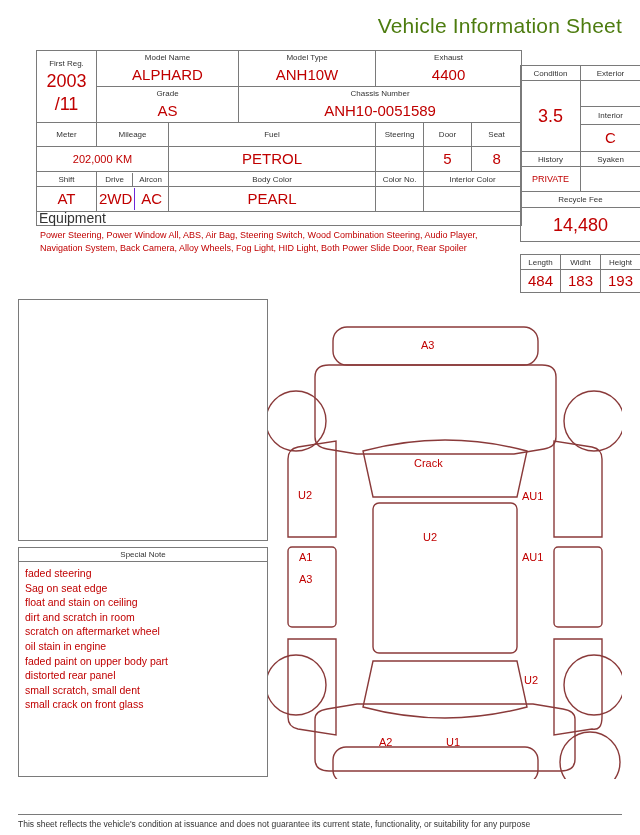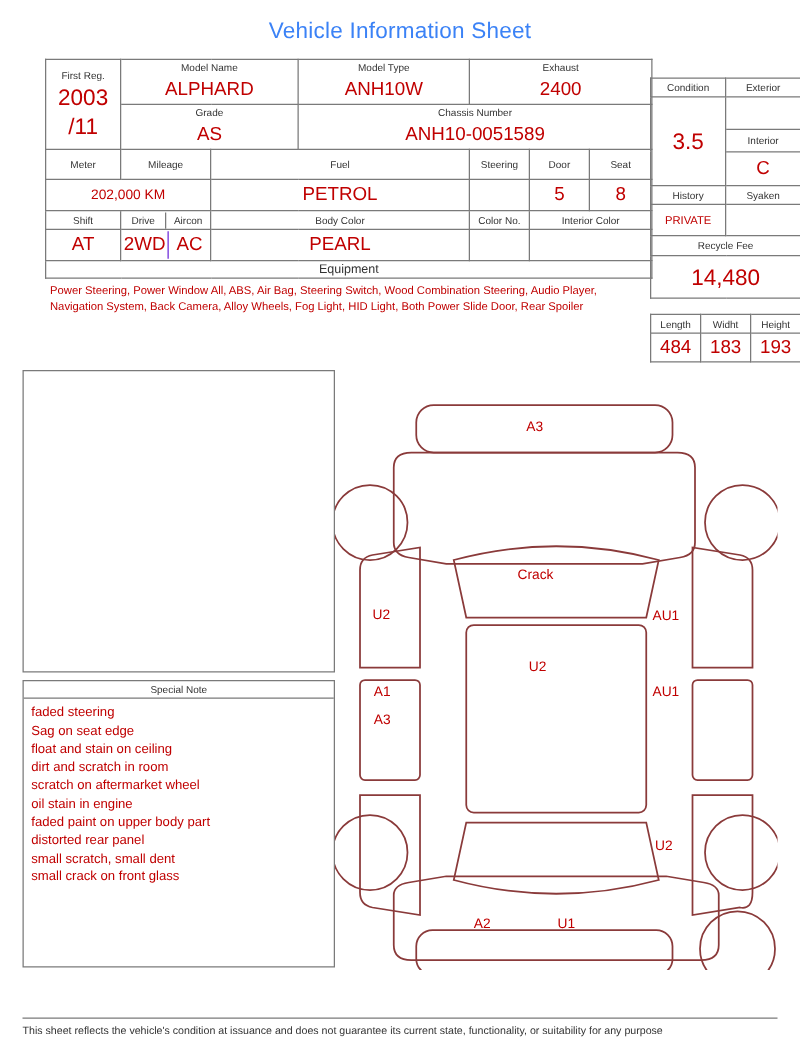--- a/index.html
+++ b/index.html
@@ -16,23 +16,23 @@
     overflow: hidden;
   }
   .sheet {
     width: 640px;
     height: 835px;
     box-sizing: border-box;
     padding: 0 18px;
     position: relative;
   }
   .title {
-    text-align: center;
-    font-size: 18px;
-    color: #3b82f6;
+    text-align: right;
+    font-size: 21px;
+    color: #4d7c0f;
     padding: 14px 0 12px 0;
     letter-spacing: 0.2px;
   }
 
   
   table {
     border-collapse: collapse;
     table-layout: fixed;
   }
   td {
@@ -66,21 +66,21 @@
 
   
   .topwrap {
     display: flex;
     width: 604px;
     padding-left: 18px;
   }
   .leftgrid { width: 485px; }
   .rightgrid { width: 119px; margin-left: -1px; }
 
-  .equip-label { font-size: 10px; text-align: center; }
+  .equip-label { font-size: 14px; text-align: left; }
   .equip-text {
     font-size: 9px;
     color: #c00000;
     line-height: 12.5px;
     padding: 3px 4px 4px 4px;
     text-align: left;
   }
 
   
   .lower {
@@ -171,21 +171,21 @@
           <td colspan="2" style="height:28px">
             <div class="lbl">Model Name</div>
             <div class="val">ALPHARD</div>
           </td>
           <td colspan="2">
             <div class="lbl">Model Type</div>
             <div class="val">ANH10W</div>
           </td>
           <td colspan="3">
             <div class="lbl">Exhaust</div>
-            <div class="val">2400</div>
+            <div class="val">4400</div>
           </td>
         </tr>
 
         <tr>
           <td colspan="2" style="height:28px">
             <div class="lbl">Grade</div>
             <div class="val">AS</div>
           </td>
           <td colspan="5">
             <div class="lbl">Chassis Number</div>

